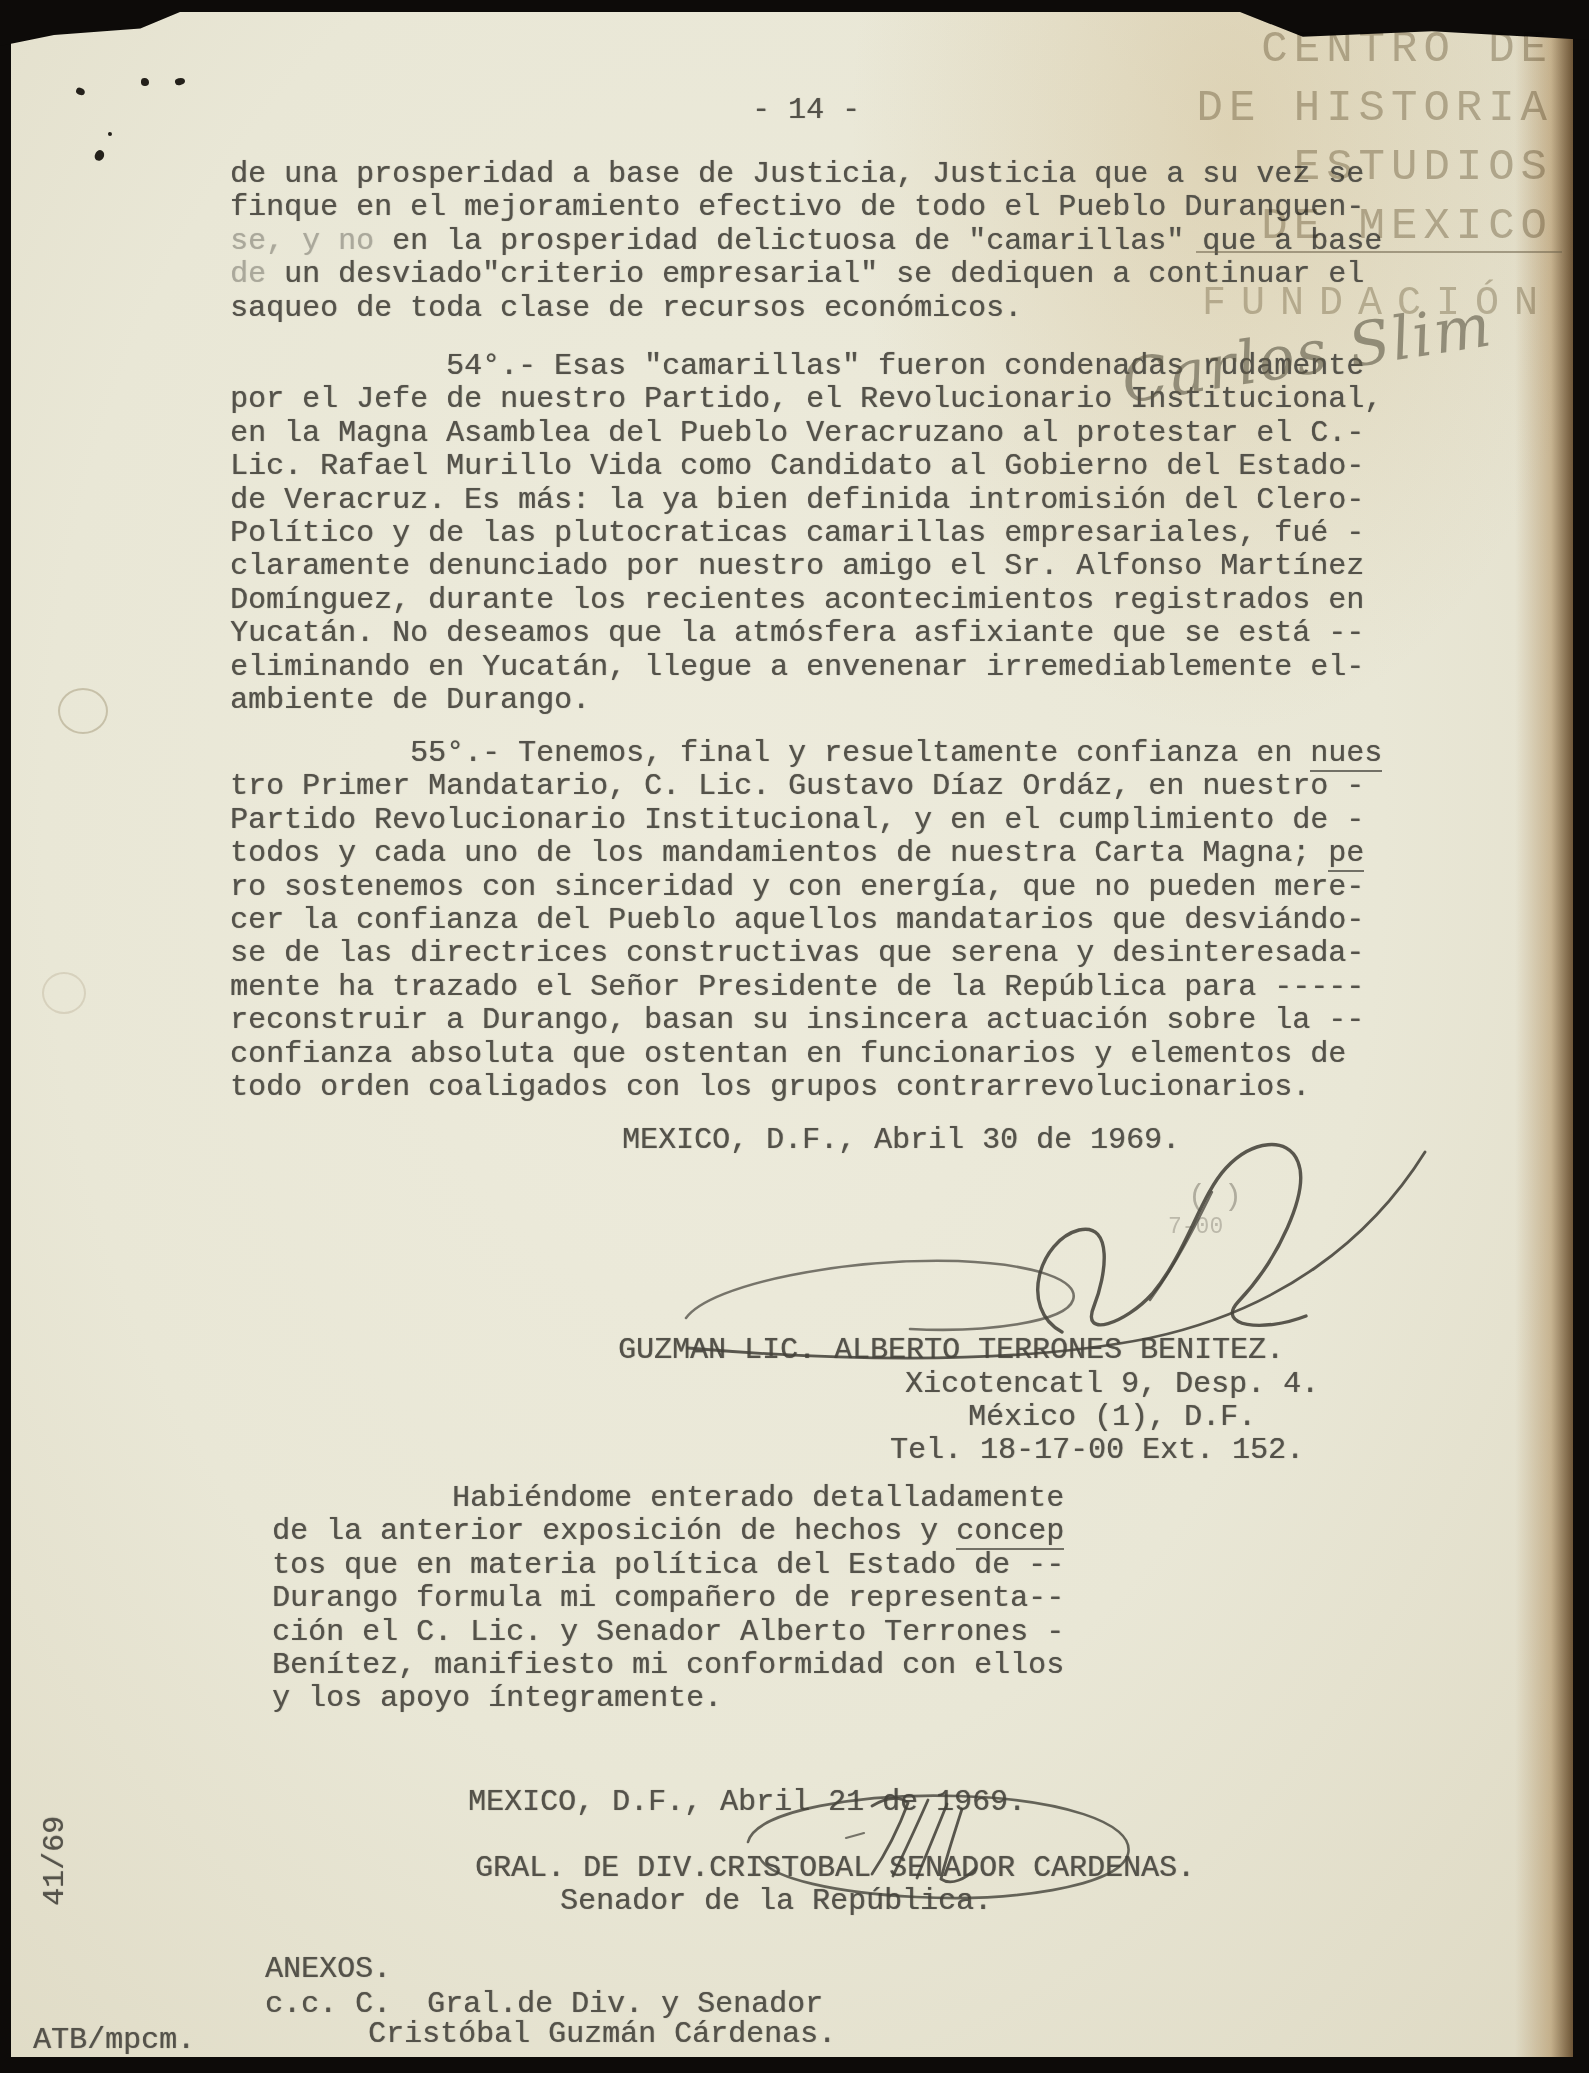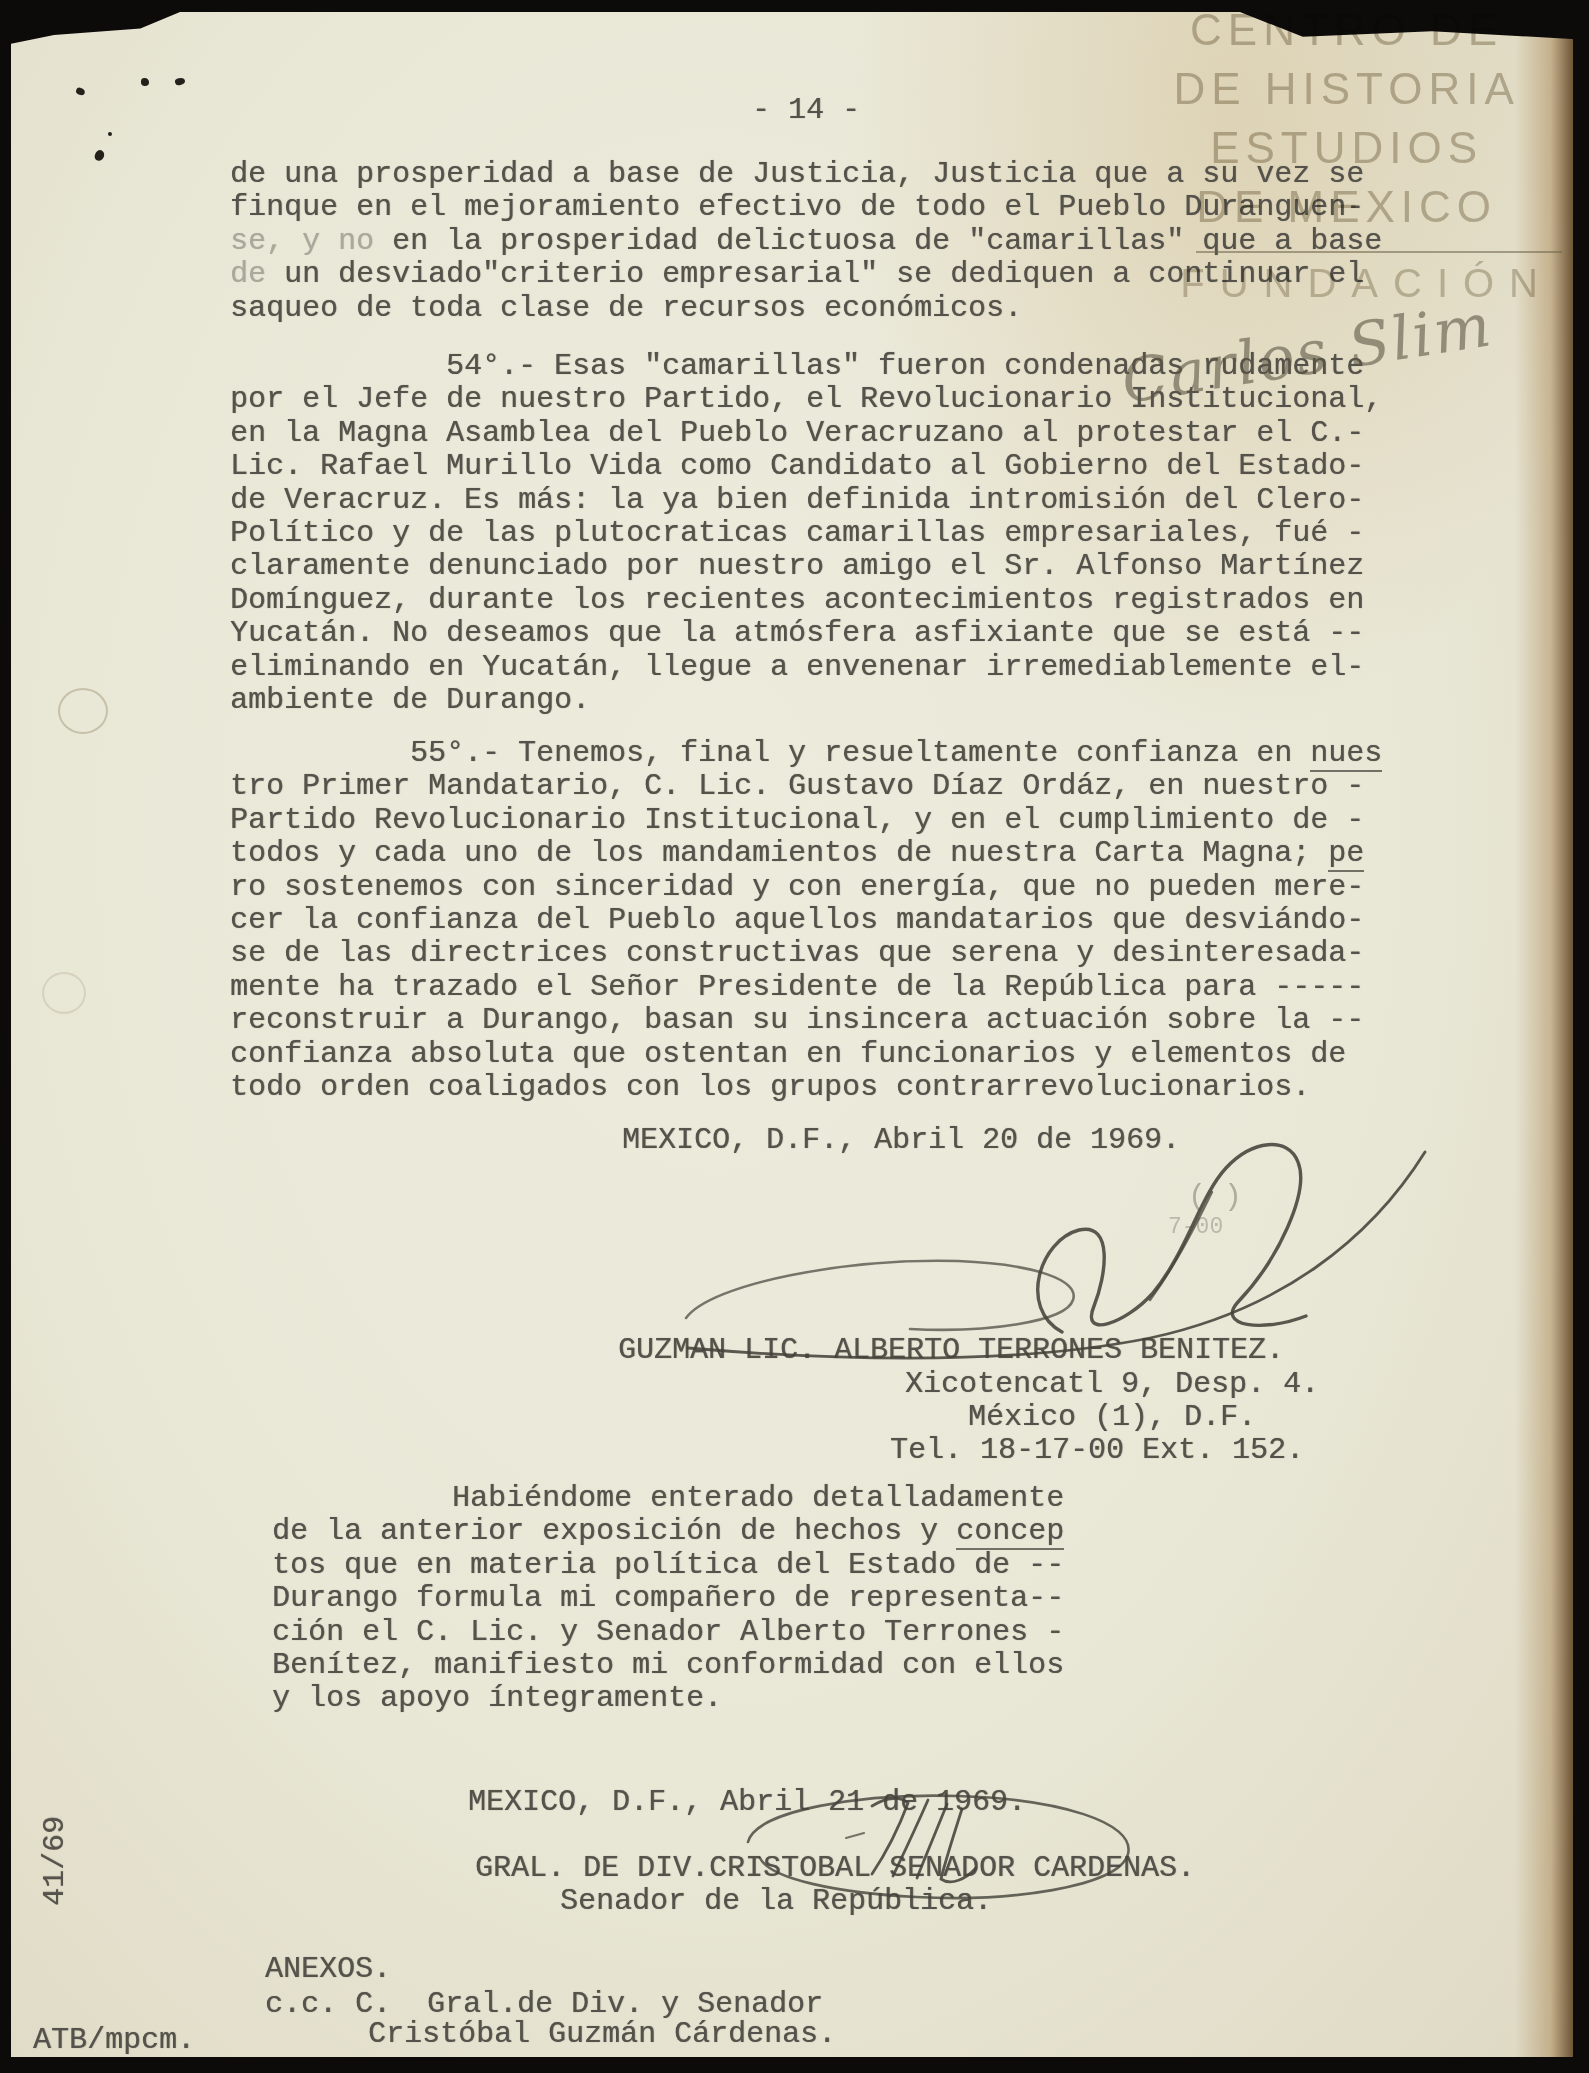--- a/index.html
+++ b/index.html
@@ -26,22 +26,22 @@
   .speck{position:absolute;background:#24211b;border-radius:45% 55% 50% 50%;}
   
   .ghost-circle{position:absolute;border:2px solid rgba(148,134,99,.40);border-radius:50%;}
   
   .tw{position:absolute;font:30px/33.4px "Liberation Mono",monospace;color:#54524a;
       white-space:pre;text-shadow:.4px .4px .9px rgba(84,82,74,.75);z-index:3;}
   .tline{white-space:pre;}
   .tline .u{border-bottom:2px solid rgba(84,82,74,.8);}
   .tline .fade{opacity:.42;}
   
-  #wm{position:absolute;right:36px;top:0;text-align:center;z-index:5;mix-blend-mode:multiply;
-      font-family:Liberation Sans, sans-serif;color:rgba(128,116,86,.45);}
+  #wm{position:absolute;right:36px;top:20px;text-align:right;z-index:5;mix-blend-mode:multiply;
+      font-family:Liberation Mono, monospace;color:rgba(128,116,86,.45);}
   #wm .wline{font-size:44px;line-height:59px;letter-spacing:6px;white-space:pre;}
   #wm .wline:last-child{font-size:40px;letter-spacing:15px;margin-top:18px;color:rgba(128,116,86,.40);margin-left:40px;}
   #wm-rule{position:absolute;left:1196px;top:251px;width:366px;height:2px;
       background:rgba(110,98,75,.55);z-index:4;}
   #wm-script{position:absolute;left:1120px;top:318px;z-index:5;font-family:"DejaVu Serif",serif;
       font-style:italic;font-size:60px;color:rgba(92,86,68,.60);transform:rotate(-9deg);
       letter-spacing:2px;white-space:pre;}
   
   .stamp{position:absolute;z-index:2;font-family:"Liberation Mono",monospace;
          color:rgba(118,113,102,.50);filter:blur(.4px);white-space:pre;}
@@ -69,21 +69,21 @@
   <div class="ghost-circle" style="left:42px;top:972px;width:40px;height:38px;opacity:.55;"></div>
 
   <div class="tw" id="pagenum" style="left:752px;top:94px;">- 14 -</div>
 
   <div class="tw" style="left:230px;top:158px;"><div class="tline"><span>de una prosperidad a base de Justicia, Justicia que a su vez se</span></div><div class="tline"><span>finque en el mejoramiento efectivo de todo el Pueblo Duranguen-</span></div><div class="tline"><span class="fade">se, y no</span><span> en la prosperidad delictuosa de "camarillas" que a base</span></div><div class="tline"><span class="fade">de</span><span> un desviado"criterio empresarial" se dediquen a continuar el</span></div><div class="tline"><span>saqueo de toda clase de recursos económicos.</span></div></div>
 
   <div class="tw" style="left:230px;top:350px;"><div class="tline"><span>            54°.- Esas "camarillas" fueron condenadas rudamente</span></div><div class="tline"><span>por el Jefe de nuestro Partido, el Revolucionario Institucional,</span></div><div class="tline"><span>en la Magna Asamblea del Pueblo Veracruzano al protestar el C.-</span></div><div class="tline"><span>Lic. Rafael Murillo Vida como Candidato al Gobierno del Estado-</span></div><div class="tline"><span>de Veracruz. Es más: la ya bien definida intromisión del Clero-</span></div><div class="tline"><span>Político y de las plutocraticas camarillas empresariales, fué -</span></div><div class="tline"><span>claramente denunciado por nuestro amigo el Sr. Alfonso Martínez</span></div><div class="tline"><span>Domínguez, durante los recientes acontecimientos registrados en</span></div><div class="tline"><span>Yucatán. No deseamos que la atmósfera asfixiante que se está --</span></div><div class="tline"><span>eliminando en Yucatán, llegue a envenenar irremediablemente el-</span></div><div class="tline"><span>ambiente de Durango.</span></div></div>
 
   <div class="tw" style="left:230px;top:737px;"><div class="tline"><span>          55°.- Tenemos, final y resueltamente confianza en </span><span class="u">nues</span></div><div class="tline"><span>tro Primer Mandatario, C. Lic. Gustavo Díaz Ordáz, en nuestro -</span></div><div class="tline"><span>Partido Revolucionario Institucional, y en el cumplimiento de -</span></div><div class="tline"><span>todos y cada uno de los mandamientos de nuestra Carta Magna; </span><span class="u">pe</span></div><div class="tline"><span>ro sostenemos con sinceridad y con energía, que no pueden mere-</span></div><div class="tline"><span>cer la confianza del Pueblo aquellos mandatarios que desviándo-</span></div><div class="tline"><span>se de las directrices constructivas que serena y desinteresada-</span></div><div class="tline"><span>mente ha trazado el Señor Presidente de la República para -----</span></div><div class="tline"><span>reconstruir a Durango, basan su insincera actuación sobre la --</span></div><div class="tline"><span>confianza absoluta que ostentan en funcionarios y elementos de</span></div><div class="tline"><span>todo orden coaligados con los grupos contrarrevolucionarios.</span></div></div>
 
-  <div class="tw" style="left:622px;top:1124px;">MEXICO, D.F., Abril 20 de 1969.</div>
+  <div class="tw" style="left:622px;top:1124px;">MEXICO, D.F., Abril 30 de 1969.</div>
 
   <div class="stamp" style="left:1188px;top:1180px;font-size:30px;">( )</div>
   <div class="stamp" style="left:1168px;top:1214px;font-size:23px;opacity:.8;">7-00</div>
 
   <div class="tw" style="left:618px;top:1334px;">GUZMAN LIC. ALBERTO TERRONES BENITEZ.</div>
   <div class="tw" style="left:905px;top:1368px;">Xicotencatl 9, Desp. 4.</div>
   <div class="tw" style="left:968px;top:1401px;">México (1), D.F.</div>
   <div class="tw" style="left:890px;top:1434px;">Tel. 18-17-00 Ext. 152.</div>
 
   <div class="tw" style="left:272px;top:1482px;"><div class="tline"><span>          Habiéndome enterado detalladamente</span></div><div class="tline"><span>de la anterior exposición de hechos y </span><span class="u">concep</span></div><div class="tline"><span>tos que en materia política del Estado de --</span></div><div class="tline"><span>Durango formula mi compañero de representa--</span></div><div class="tline"><span>ción el C. Lic. y Senador Alberto Terrones -</span></div><div class="tline"><span>Benítez, manifiesto mi conformidad con ellos</span></div><div class="tline"><span>y los apoyo íntegramente.</span></div></div>

